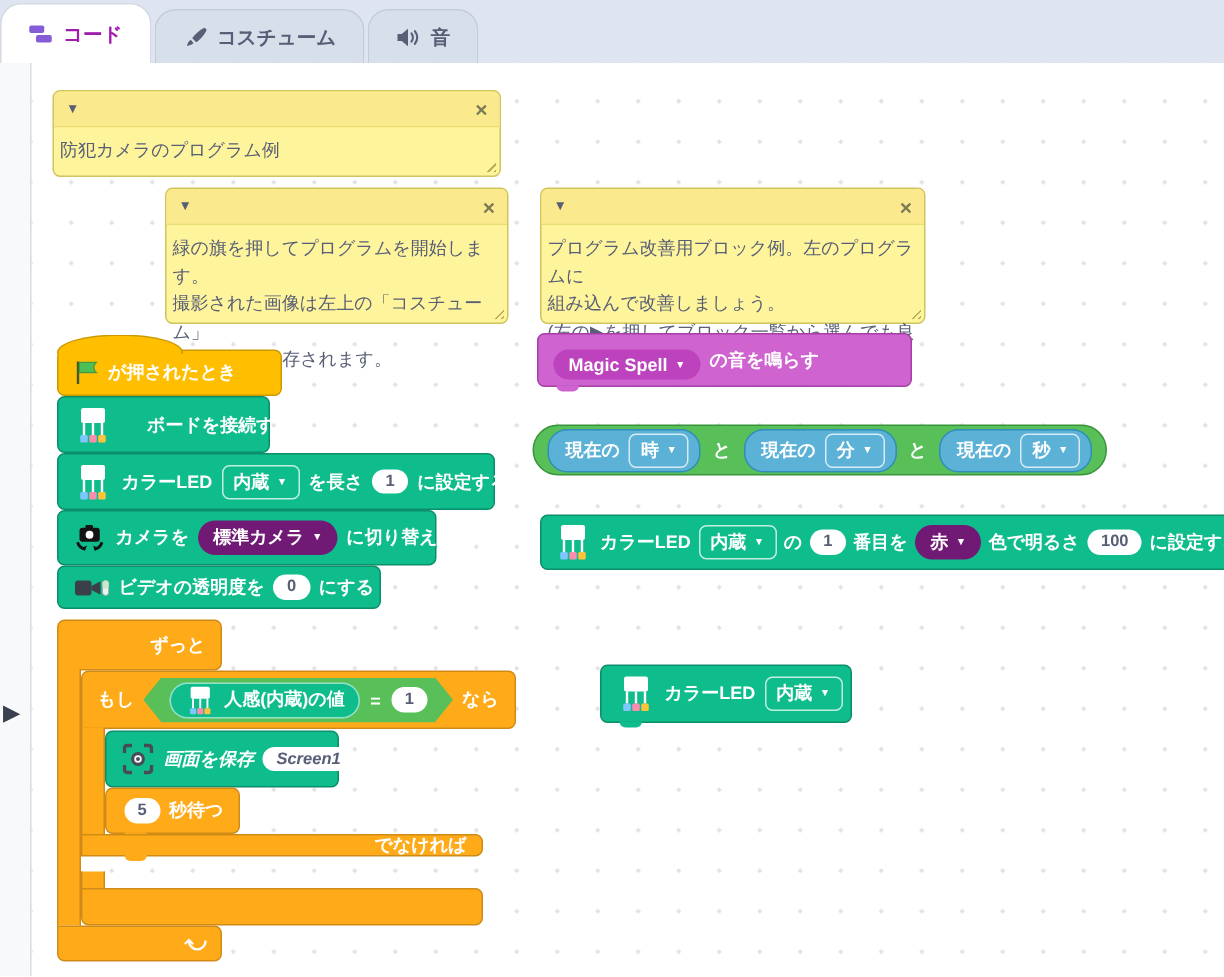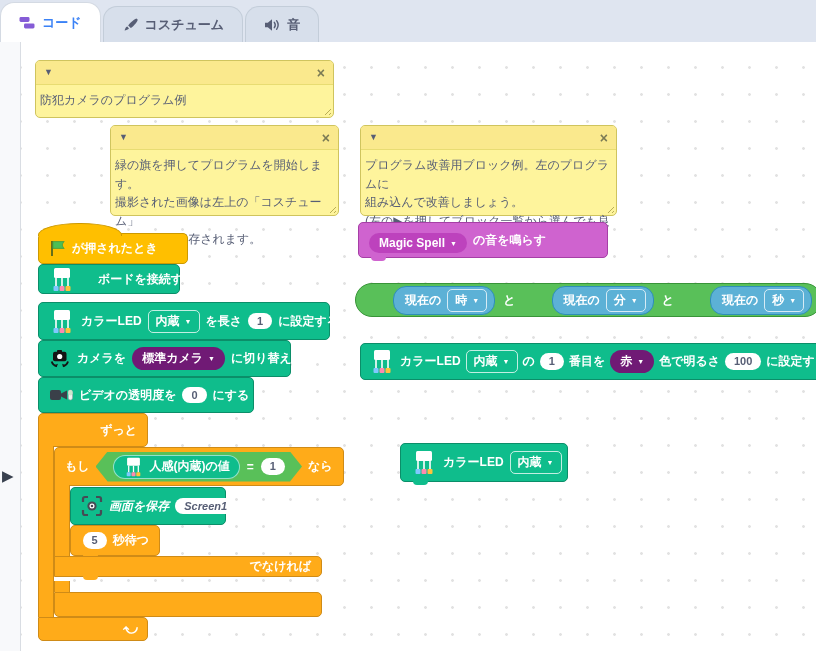--- a/index.html
+++ b/index.html
@@ -4,21 +4,21 @@
 <style>
   html,body{margin:0;padding:0;}
   body{font-family:"Liberation Sans","DejaVu Sans",sans-serif;}
   .stage{position:relative;width:816px;height:651px;background:#fff;overflow:hidden;}
 
   
   .tabbar{position:absolute;left:0;top:0;width:816px;height:42px;background:#dfe5f0;display:flex;align-items:flex-end;}
   .tab{display:flex;align-items:center;gap:7px;justify-content:center;height:35px;padding:0 18px;
        background:#d7dfeb;border:1px solid #c3cdd9;border-bottom:none;border-radius:14px 14px 0 0;
        font-size:13px;font-weight:bold;color:#575e75;margin-right:2px;cursor:pointer;}
-  .tab.active{background:#fff;color:#3b82f6;height:39px;border-color:#d4dae3;}
+  .tab.active{background:#fff;color:#a21caf;height:39px;border-color:#d4dae3;}
 
   
   .workspace{position:absolute;left:20px;top:42px;width:796px;height:609px;background:#fff;
              background-image:radial-gradient(circle,#e2e2e2 1.3px,transparent 1.5px);
              background-size:27px 27px;background-position:14px 12px;}
   .palette-strip{position:absolute;left:0;top:42px;width:20px;height:609px;background:#f8f9fb;border-right:1px solid #d9dde3;}
   .expand-arrow{position:absolute;left:2px;top:468px;font-size:15px;color:#39414f;cursor:pointer;line-height:1;}
 
   
   .comment{position:absolute;background:#fef49c;border:1px solid #cfc45e;border-radius:5px;box-sizing:border-box;
@@ -53,21 +53,21 @@
   .ddo.gdk{background:#701a75;}
   .ddo.pdk{background:#bd42bd;margin-top:6px;}
   .ddr{display:inline-flex;align-items:center;gap:5px;border:1px solid rgba(255,255,255,.75);border-radius:5px;
        padding:2px 7px;cursor:pointer;}
   .arrowi{font-size:7px;line-height:1;}
   .hex{display:flex;align-items:center;gap:7px;padding:3px 17px;background:#59c059;
        clip-path:polygon(12px 0,calc(100% - 12px) 0,100% 50%,calc(100% - 12px) 100%,12px 100%,0 50%);}
   .rep{display:inline-flex;align-items:center;gap:6px;background:#0fbd8c;border:1px solid rgba(255,255,255,.55);
        border-radius:13px;padding:1px 9px;cursor:grab;}
   .brep{display:inline-flex;align-items:center;gap:6px;background:#5cb1d6;border:1px solid #2e8eb8;
-        border-radius:13px;padding:2px 7px 2px 11px;cursor:grab;margin-left:28px;}
+        border-radius:13px;padding:2px 7px 2px 11px;cursor:grab;}
   .loopi{font-size:14px;line-height:1;margin-left:auto;transform:rotate(45deg);}
   .icn{display:block;flex:none;}
 </style>
 </head>
 <body>
 
 <div class="stage">
 
   <div class="tabbar">
     <div class="tab active">
@@ -134,21 +134,21 @@
   </div>
 
   <div class="blk hatblk" style="left:38px;top:233px;height:31px;width:150px;">
     <svg class="icn" width="17" height="17" viewBox="0 0 17 17">
         <path d="M3 1v15" stroke="#3e5a22" stroke-width="1.6"></path>
         <path d="M3.9 1.6h11.3c-2.4 2.4-2.4 4.4 0 6.8H3.9z" fill="#4cbf56" stroke="#459a3f" stroke-width="0.8"></path>
       </svg>
     <span>が押されたとき</span>
   </div>
 
-  <div class="blk g" style="left:38px;top:264px;height:30px;width:142px;gap:23px;">
+  <div class="blk g" style="left:38px;top:264px;height:38px;width:142px;gap:23px;">
     <svg class="icn" width="26" height="25" viewBox="0 0 26 25">
         <rect x="5" y="1" width="16" height="10" rx="1.5" fill="#fff"></rect>
         <path d="M7 11v8M13 11v8M19 11v8" stroke="#fff" stroke-width="1.6"></path>
         <rect x="4.5" y="19" width="5" height="5" rx="1" fill="#7fc8ff"></rect>
         <rect x="10.5" y="19" width="5" height="5" rx="1" fill="#ff8bae"></rect>
         <rect x="16.5" y="19" width="5" height="5" rx="1" fill="#ffc33c"></rect>
       </svg>
     <span>ボードを接続する</span>
   </div>
 
@@ -181,21 +181,21 @@
         <path d="M13 14.8l1.5 3.4 2.4-2z" fill="#141414"></path>
       </svg>
     <span>カメラを</span>
     <span class="ddo gdk">
         <span>標準カメラ</span>
         <span class="arrowi">▼</span>
       </span>
     <span>に切り替える</span>
   </div>
 
-  <div class="blk g" style="left:38px;top:377px;height:36px;width:216px;">
+  <div class="blk g" style="left:38px;top:377px;height:29px;width:216px;">
     <svg class="icn" width="24" height="16" viewBox="0 0 24 16">
         <rect x="1" y="3" width="11" height="10" rx="2" fill="#3a4049"></rect>
         <path d="M12 6.6l6-3.1v9l-6-3.1z" fill="#3a4049"></path>
         <rect x="19.3" y="3" width="4.2" height="10" rx="2.1" fill="#eef3ee" stroke="#9aa0a8" stroke-width="0.6"></rect>
         <rect x="19.3" y="3" width="4.2" height="5.4" rx="2.1" fill="#cde7cd"></rect>
       </svg>
     <span>ビデオの透明度を</span>
     <span class="num">0</span>
     <span>にする</span>
   </div>
@@ -233,21 +233,21 @@
       </svg>
     <span>画面を保存</span>
     <span class="num">Screen1</span>
   </div>
 
   <div class="blk o bump" style="left:70px;top:525px;height:31px;width:90px;">
     <span class="num">5</span>
     <span>秒待つ</span>
   </div>
 
-  <div class="blk o bump2" style="left:54px;top:556px;height:21px;min-width:268px;border-radius:0 5px 5px 0;">
+  <div class="blk o bump2" style="left:54px;top:556px;height:15px;min-width:268px;border-radius:0 5px 5px 0;">
     <span>でなければ</span>
   </div>
   <div class="arm" style="left:54px;top:581px;width:16px;height:11px;"></div>
   <div class="blk o" style="left:54px;top:592px;height:25px;width:268px;border-radius:0 5px 5px 5px;"></div>
 
   <div class="blk o" style="left:38px;top:617px;height:24px;width:110px;border-radius:0 5px 5px 5px;">
     <span class="loopi">⤾</span>
   </div>
 
   <div class="blk p bump" style="left:358px;top:222px;height:36px;width:250px;">

